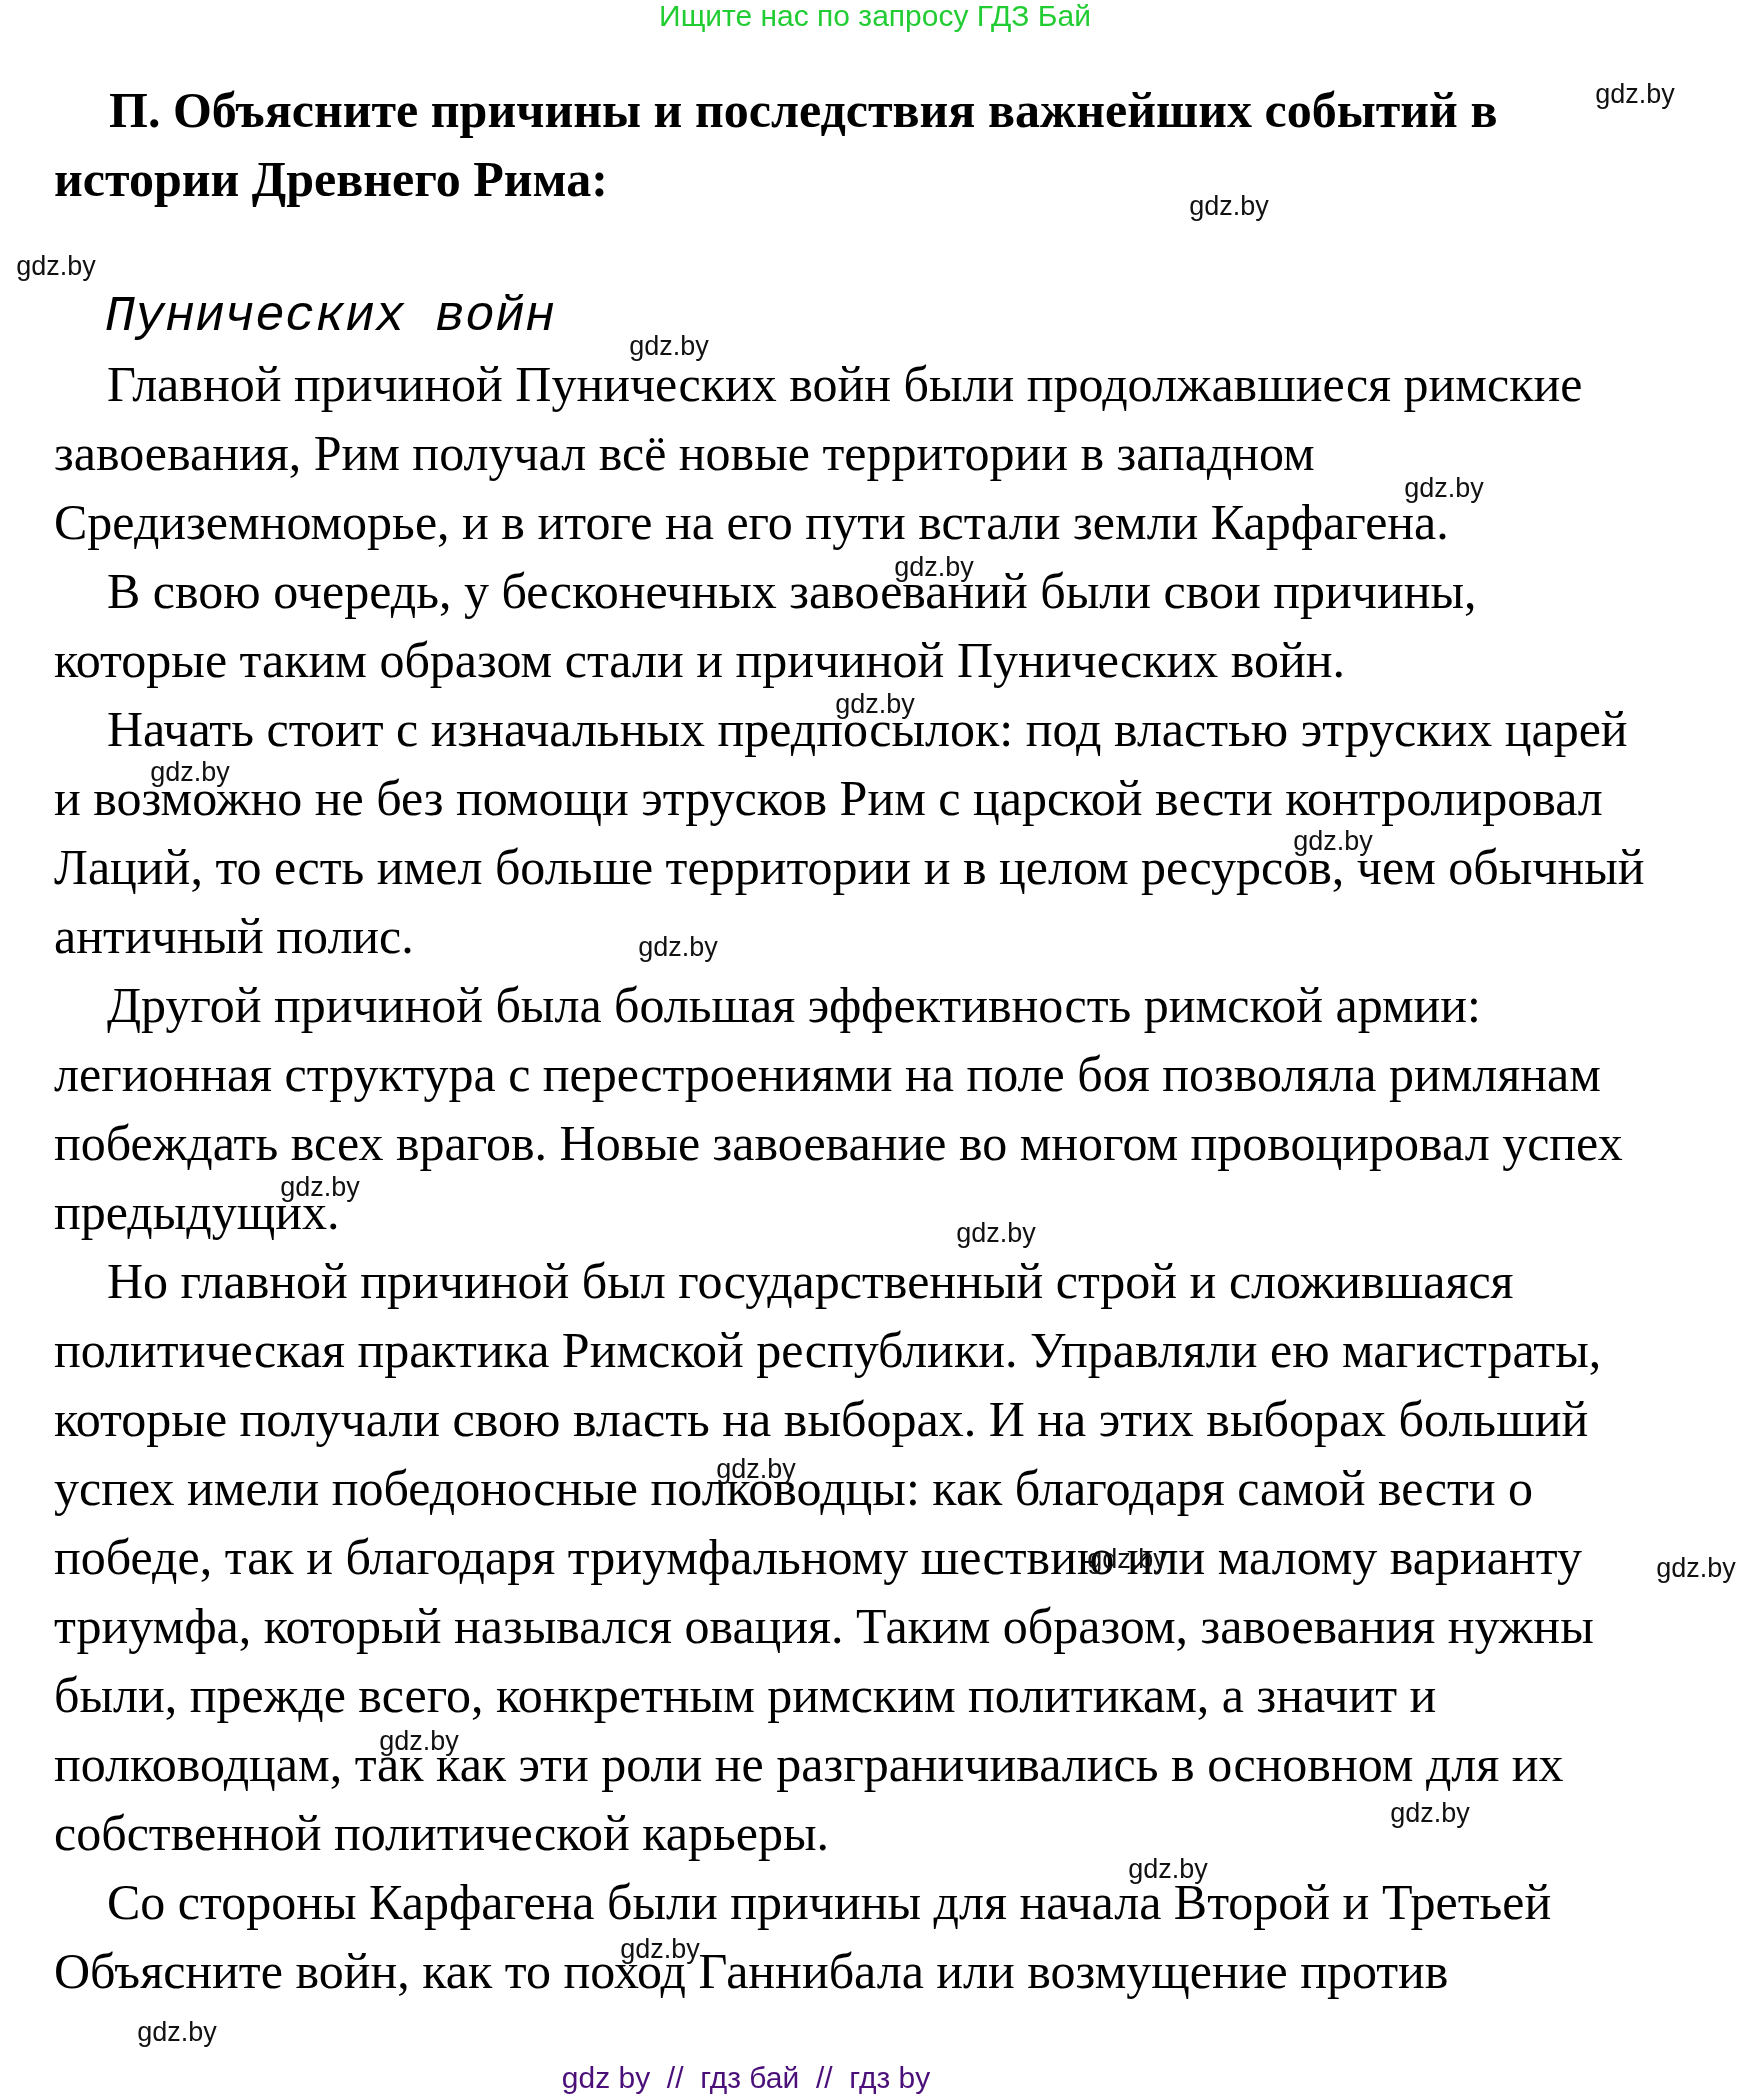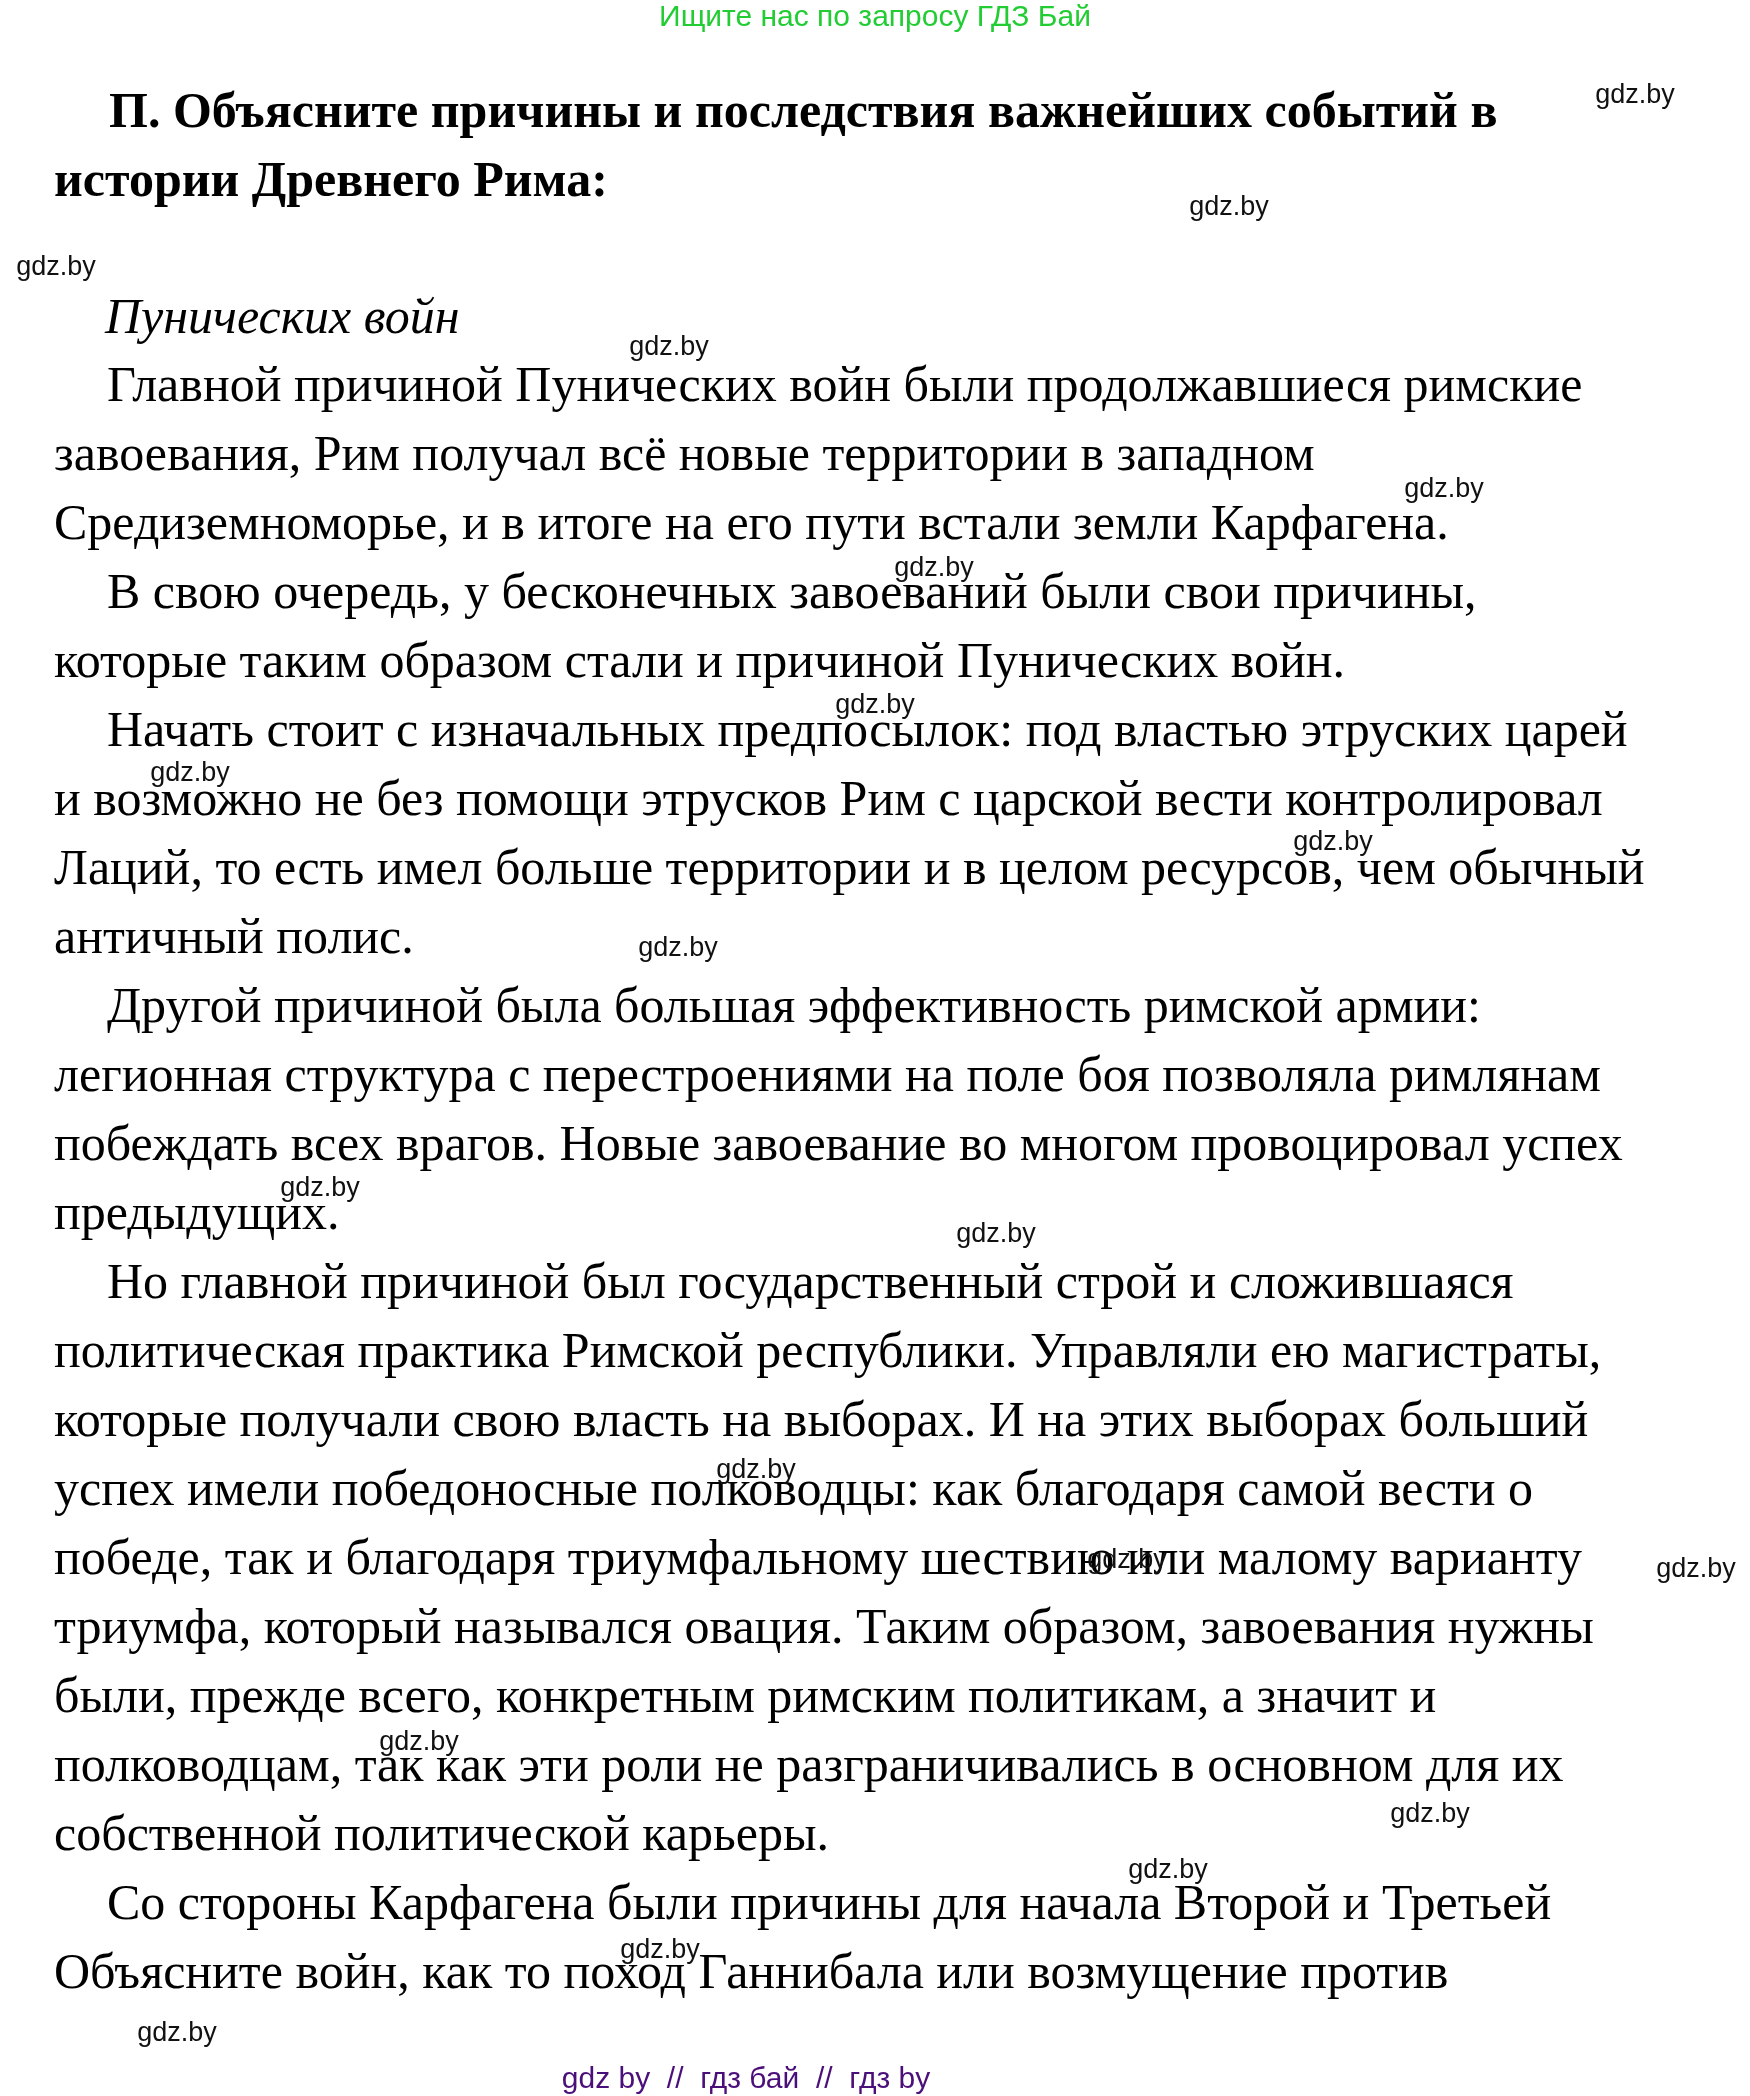--- a/index.html
+++ b/index.html
@@ -6,21 +6,21 @@
   body { width:1750px; height:2097px; position:relative; overflow:hidden; }
   .banner { position:absolute; left:0; width:1750px; top:-1.8px; text-align:center;
     font-family:"Liberation Sans", sans-serif; font-size:30px; line-height:36px; color:#22cc33; }
   .footer { position:absolute; left:0; width:1492px; top:2060px; text-align:center;
     font-family:"Liberation Sans", sans-serif; font-size:30px; line-height:36px; color:#4b0f7a; white-space:pre; }
   .heading { position:absolute; left:0; top:76px; width:1402px;
     font-family:"Liberation Serif", serif; font-weight:bold; font-size:50px; line-height:69px; color:#000; }
   .heading .l { display:block; white-space:nowrap; }
   .heading .l1 { padding-left:109px; }
   .heading .l2 { padding-left:54px; }
-  .subtitle { position:absolute; left:105px; top:282px; font-family:Liberation Serif, serif;
+  .subtitle { position:absolute; left:105px; top:282px; font-family:Liberation Mono, monospace;
     font-style:italic; font-size:50px; line-height:69px; color:#000; white-space:nowrap; }
   .body { position:absolute; left:0; top:350px; width:1482px;
     font-family:"Liberation Serif", serif; font-size:50px; line-height:69px; color:#000; }
   .body .line { display:block; white-space:nowrap; padding-left:54px; height:69px; }
   .body .line.indent { padding-left:107px; }
   .wm { position:absolute; transform:translate(-50%,-50%); font-family:"Liberation Sans", sans-serif;
     font-size:27px; line-height:27px; color:#111; white-space:nowrap; }
 </style>
 </head>
 <body>

